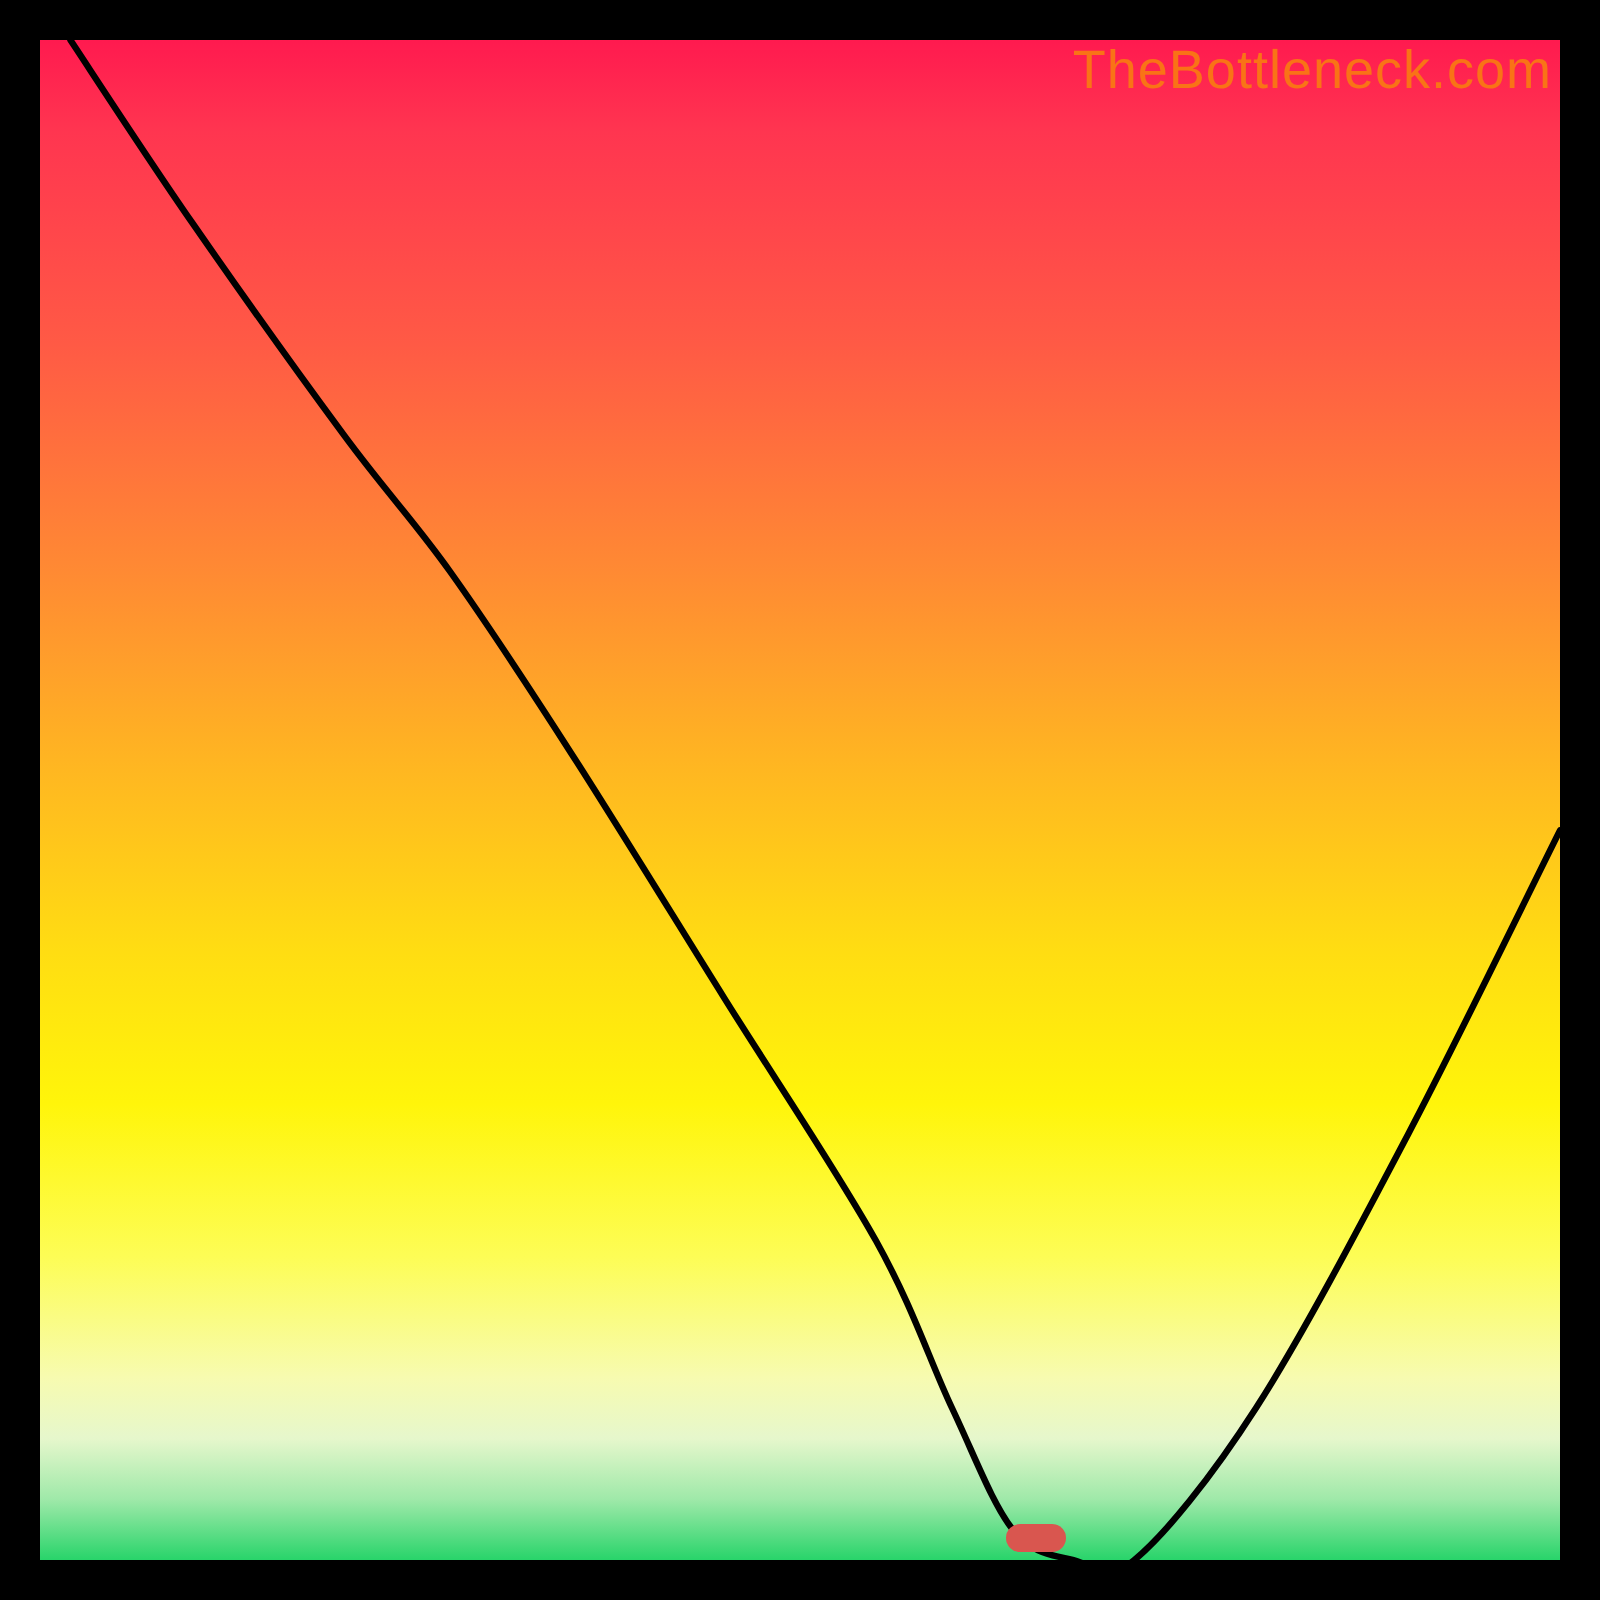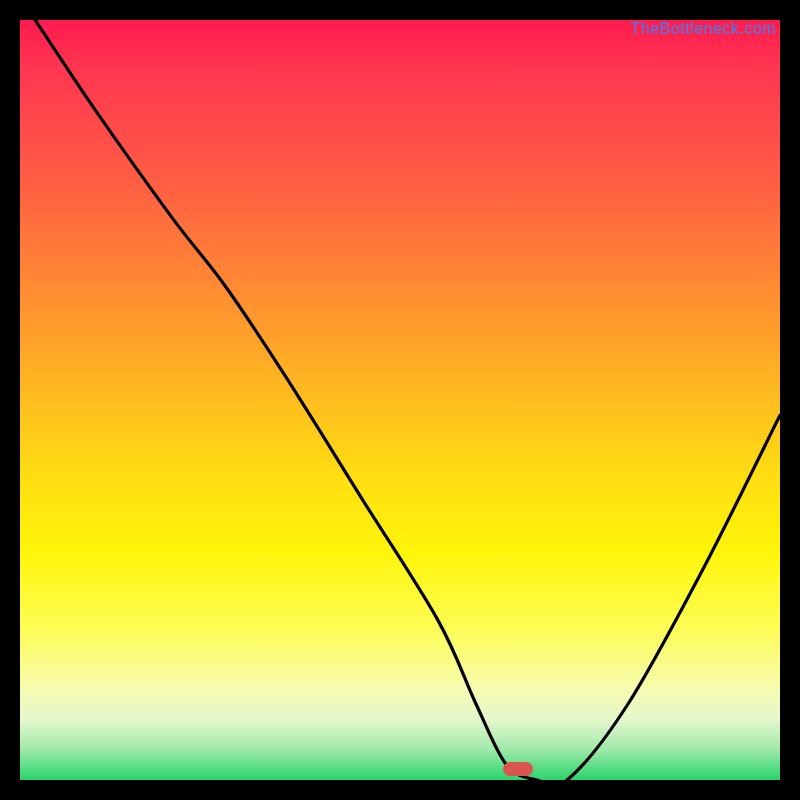--- a/index.html
+++ b/index.html
@@ -39,22 +39,22 @@
       #f7fbb0 88%,
       #e6f7cc 92%,
       #9fe9a9 96%,
       #28d46a 100%
     );
   }
   .watermark {
     position: absolute;
     top: 0px;
     right: 4px;
-    color: #3b82f6;
-    font-size: 16px;
+    color: #f97316;
+    font-size: 27px;
     font-weight: 500;
     letter-spacing: 0.5px;
     z-index: 5;
   }
   svg.curve {
     position: absolute;
     left: 0;
     top: 0;
     width: 760px;
     height: 760px;

